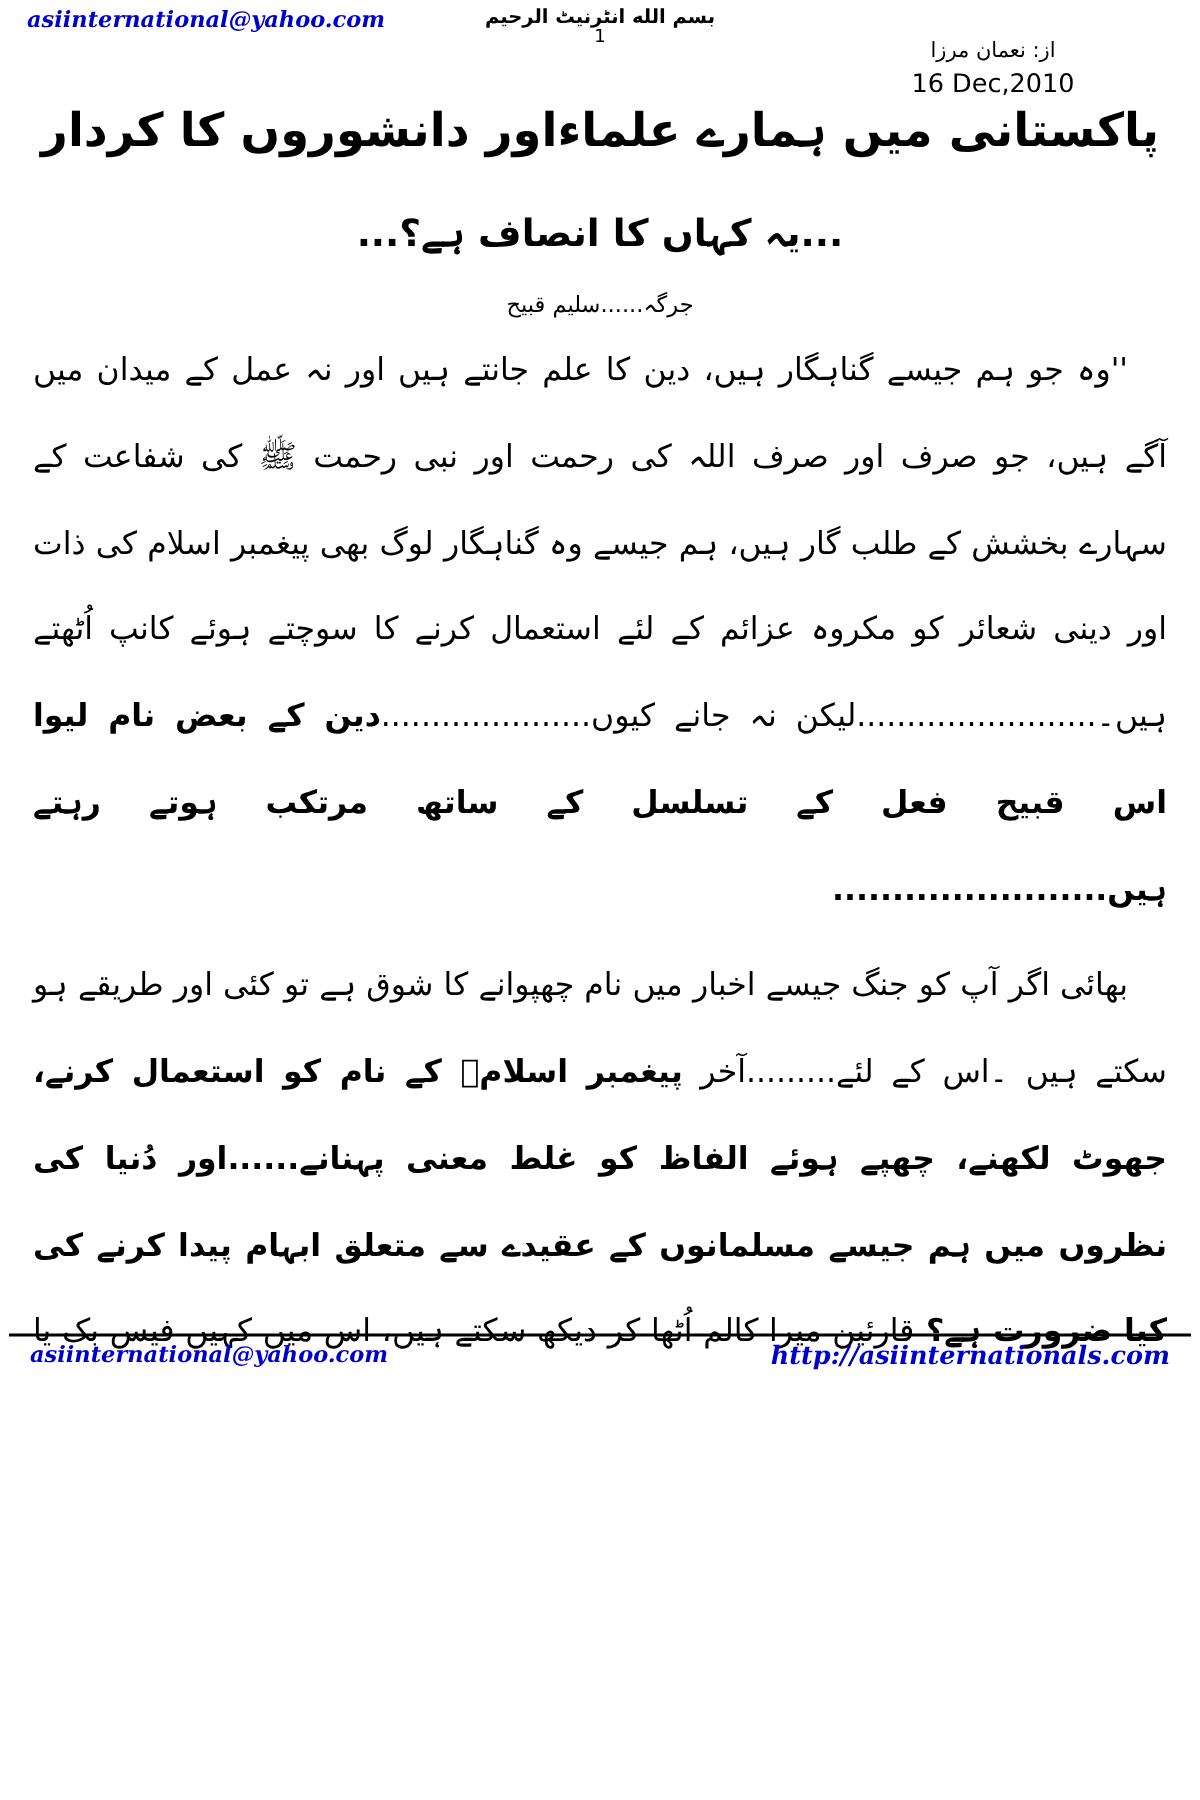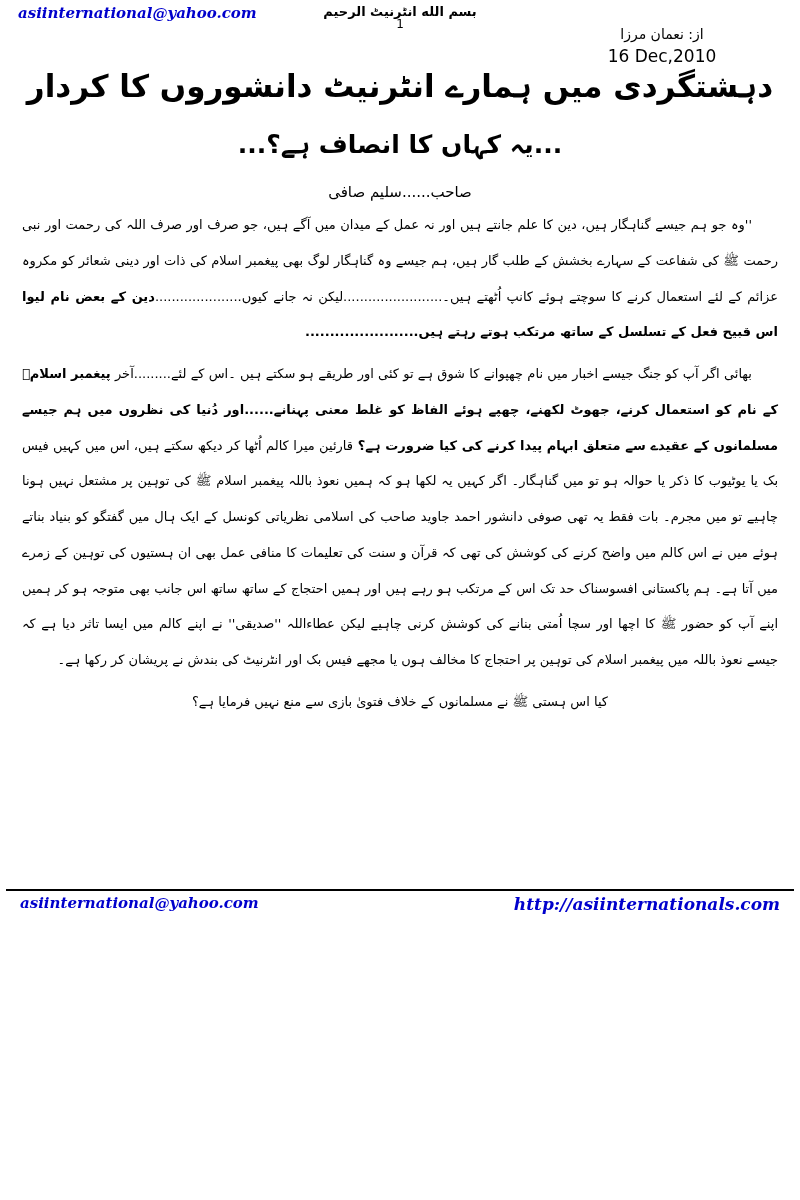--- a/index.html
+++ b/index.html
@@ -20,30 +20,30 @@
   .page-num{font-size:12px;margin-top:-2px;}
   .author-block{text-align:center;margin-top:22px;}
   .author-line{direction:rtl;font-size:14px;}
   .date-line{font-size:17px;font-family:"DejaVu Sans",sans-serif;margin-top:4px;}
   .title{
     direction:rtl;text-align:center;font-weight:bold;
     font-size:31px;margin-top:2px;letter-spacing:0;
   }
   .subtitle{
     direction:rtl;text-align:center;font-weight:bold;
-    font-size:25px;margin-top:26px;
+    font-size:25px;margin-top:36px;
   }
   .byline{
     direction:rtl;text-align:center;font-size:15px;margin-top:24px;
   }
   .article-body{
     direction:rtl;padding:6px 22px 0 22px;
   }
   .para{
-    margin:0 0 6px 0;font-size:13px;line-height:2.75;
+    margin:0 0 6px 0;font-size:21px;line-height:2.75;
     text-align:justify;text-indent:26px;
   }
   .para.center{text-align:center;text-indent:0;}
   .bold{font-weight:bold;}
   .footer{
     position:absolute;left:0;right:0;bottom:14px;
     border-top:2px solid #000;margin:0 6px;
     display:flex;justify-content:space-between;align-items:flex-start;
     padding:3px 14px 0 14px;
   }
@@ -59,23 +59,23 @@
     <div class="bismillah-wrap">
       <div class="bismillah">بسم الله انٹرنیٹ الرحيم</div>
       <div class="page-num">1</div>
     </div>
     <div class="author-block">
       <div class="author-line">از:  نعمان مرزا</div>
       <div class="date-line">16 Dec,2010</div>
     </div>
   </div>
 
-  <div class="title">دہشتگردی میں ہمارے انٹرنیٹ دانشوروں کا کردار</div>
+  <div class="title">پاکستانی میں ہمارے علماءاور دانشوروں کا کردار</div>
   <div class="subtitle">...یہ کہاں کا انصاف ہے؟...</div>
-  <div class="byline">صاحب......سلیم صافی</div>
+  <div class="byline">جرگہ......سلیم قبیح</div>
 
   <div class="article-body">
       <p class="para"><span>''وہ جو ہم جیسے گناہگار ہیں، دین کا علم جانتے ہیں اور نہ عمل کے میدان میں آگے ہیں، جو صرف اور صرف اللہ کی رحمت اور نبی رحمت ﷺ کی شفاعت کے سہارے بخشش کے طلب گار ہیں، ہم جیسے وہ گناہگار لوگ بھی پیغمبر اسلام کی ذات اور دینی شعائر کو مکروہ عزائم کے لئے استعمال کرنے کا سوچتے ہوئے کانپ اُٹھتے ہیں۔........................لیکن نہ جانے کیوں.....................</span><span class="bold">دین کے بعض نام لیوا اس قبیح فعل کے تسلسل کے ساتھ مرتکب ہوتے رہتے ہیں.......................</span></p>
       <p class="para"><span>بھائی اگر آپ کو جنگ جیسے اخبار میں نام چھپوانے کا شوق ہے تو کئی اور طریقے ہو سکتے ہیں ۔اس کے لئے.........آخر </span><span class="bold">پیغمبر اسلامؐ کے نام کو استعمال کرنے،  جھوٹ لکھنے،  چھپے ہوئے الفاظ کو غلط معنی پہنانے......اور دُنیا کی نظروں میں ہم جیسے مسلمانوں کے عقیدے سے متعلق ابہام پیدا کرنے کی کیا ضرورت ہے؟ </span><span>قارئین میرا کالم اُٹھا کر دیکھ سکتے ہیں، اس میں کہیں فیس بک یا یوٹیوب کا ذکر یا حوالہ ہو تو میں گناہگار۔ اگر کہیں یہ لکھا ہو کہ ہمیں نعوذ باللہ پیغمبر اسلام ﷺ کی توہین پر مشتعل نہیں ہونا چاہیے تو میں مجرم۔  بات فقط یہ تھی صوفی دانشور احمد جاوید صاحب کی اسلامی نظریاتی کونسل کے ایک ہال میں گفتگو کو بنیاد بناتے ہوئے میں نے اس کالم میں واضح کرنے کی کوشش کی تھی کہ قرآن و سنت کی تعلیمات کا منافی عمل بھی ان ہستیوں کی توہین کے زمرے میں آتا ہے۔ ہم پاکستانی افسوسناک حد تک اس کے مرتکب ہو رہے ہیں اور ہمیں احتجاج کے ساتھ ساتھ اس جانب بھی متوجہ ہو کر ہمیں اپنے آپ کو حضور ﷺ کا اچھا اور سچا اُمتی بنانے کی کوشش کرنی چاہیے لیکن عطاءاللہ ''صدیقی'' نے اپنے کالم میں ایسا تاثر دیا ہے کہ جیسے نعوذ باللہ میں پیغمبر اسلام کی توہین پر احتجاج کا مخالف ہوں یا مجھے فیس بک اور انٹرنیٹ کی بندش نے پریشان کر رکھا ہے۔</span></p>
       <p class="para center"><span>کیا اس ہستی ﷺ نے مسلمانوں کے خلاف فتویٰ بازی سے منع نہیں فرمایا ہے؟</span></p>
     </div>
 
   <div class="footer">
     <a class="link" href="#">asiinternational@yahoo.com</a>
     <a class="link site" href="#">http://asiinternationals.com</a>

